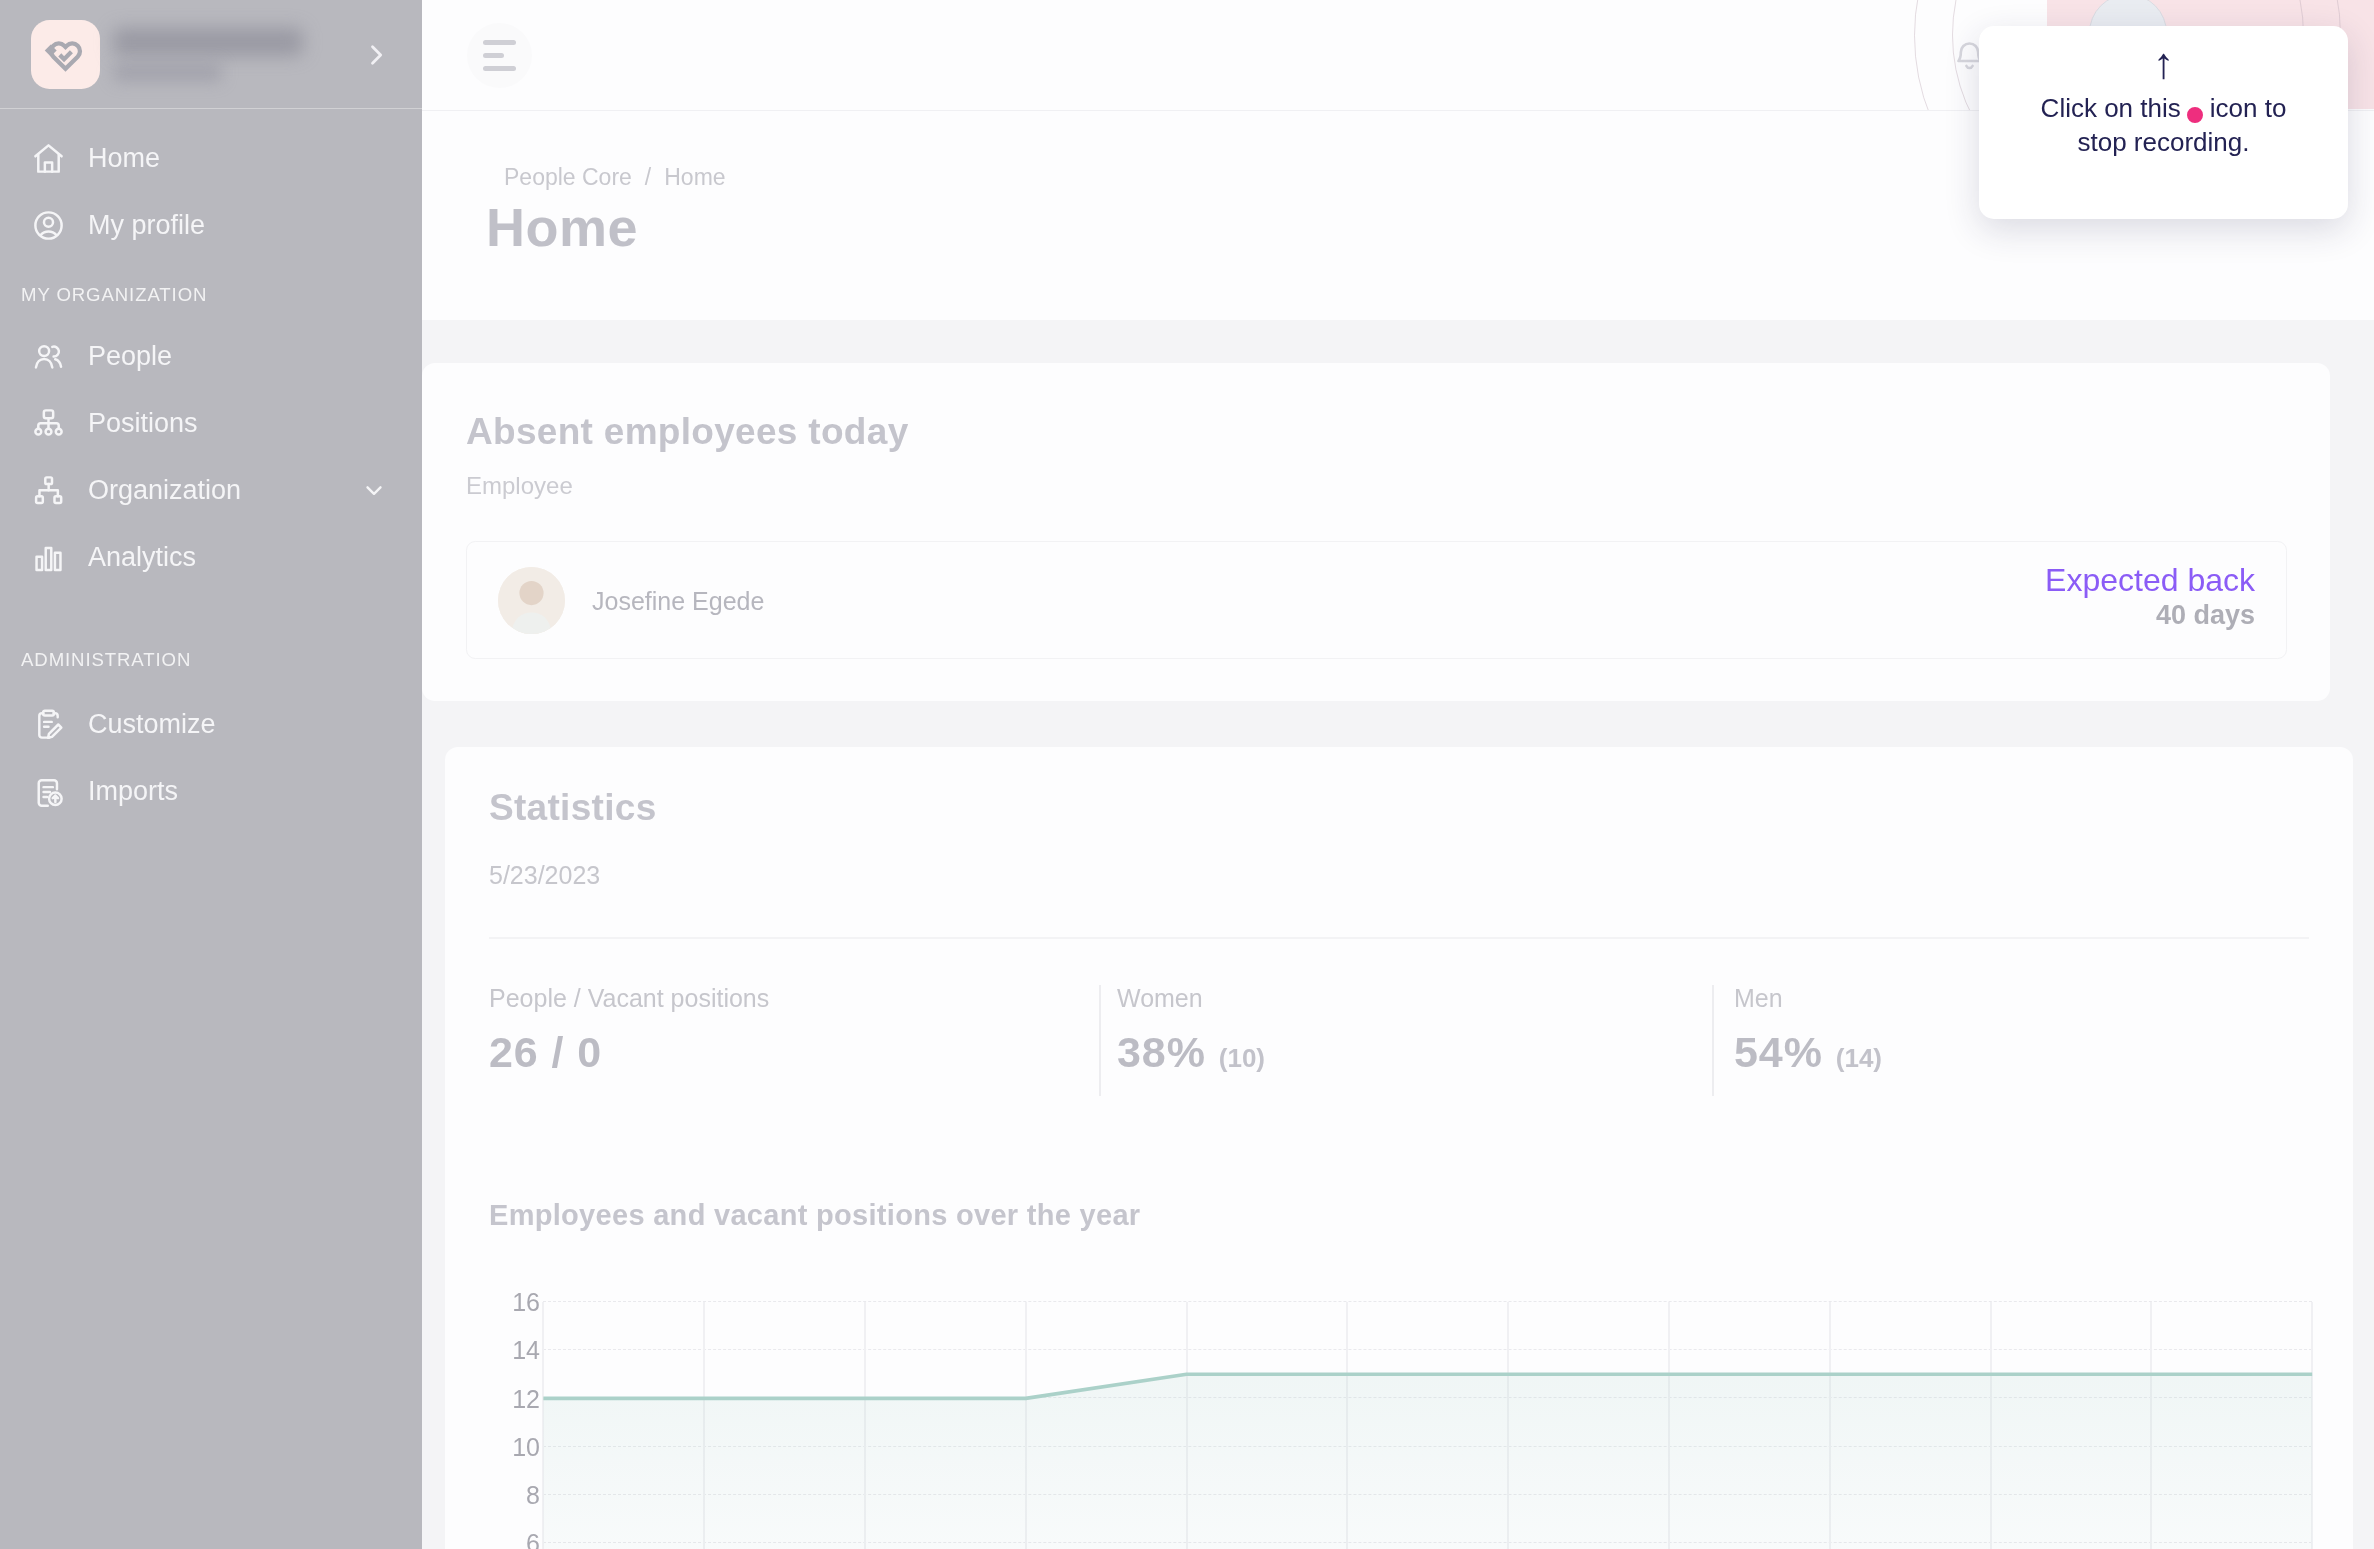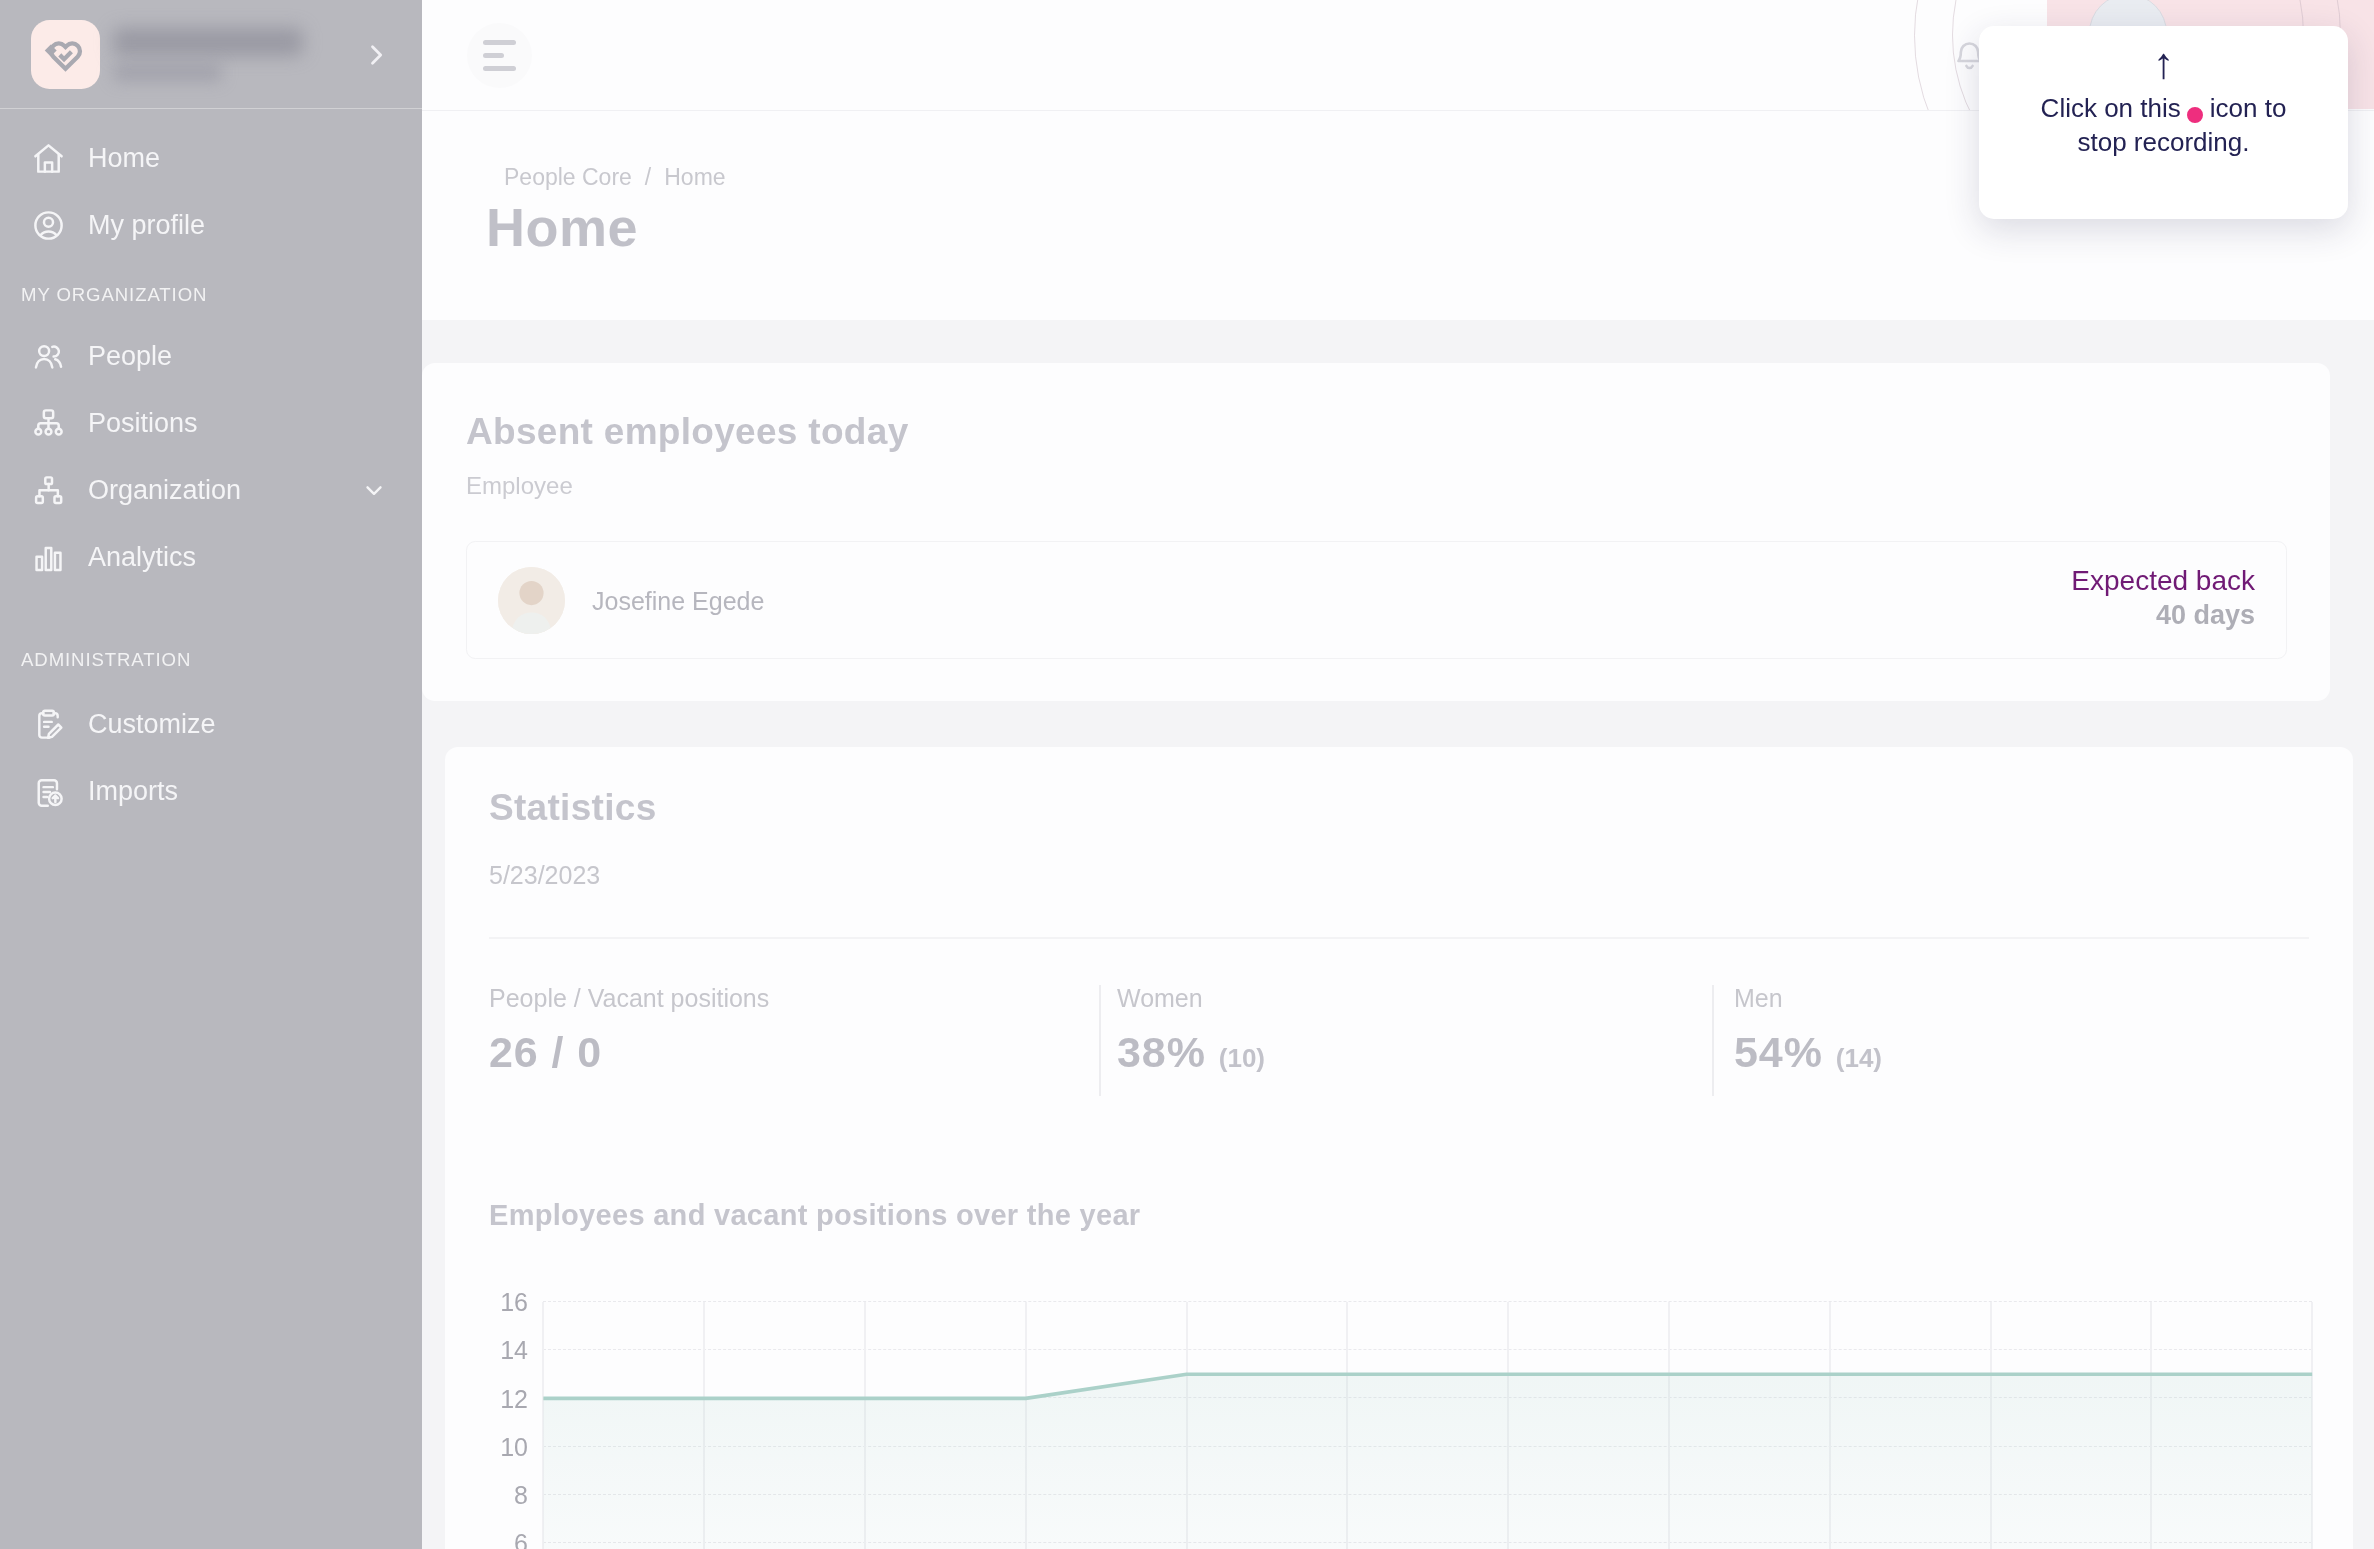--- a/index.html
+++ b/index.html
@@ -61,21 +61,21 @@
   
   .card { position:absolute; background:#fdfdfe; border-radius:13px; }
   #card-absent { left:422px; top:363px; width:1908px; height:338px; }
   .card-title { position:absolute; left:44px; font-size:37px; font-weight:700; color:#c4c4cc; letter-spacing:0.3px; }
   #card-absent .card-title { top:48px; }
   .col-label { position:absolute; left:44px; top:109px; font-size:24px; color:#cbcbd1; }
   .emp-row { position:absolute; left:44px; top:178px; width:1821px; height:118px; border:1.9px solid #f2f2f4; border-radius:9.3px; cursor:pointer; }
   .emp-avatar { position:absolute; left:31px; top:25px; width:67px; height:67px; border-radius:50%; overflow:hidden; background:#f5efe9; }
   .emp-name { position:absolute; left:125px; top:0; height:118px; display:flex; align-items:center; font-size:25px; color:#b6b6be; }
   .emp-back { position:absolute; right:31px; top:22px; text-align:right; }
-  .emp-back .eb-label { font-size:28px; color:#701a75; line-height:33px; }
+  .emp-back .eb-label { font-size:32px; color:#8b5cf6; line-height:33px; }
   .emp-back .eb-value { font-size:27px; font-weight:700; color:#aeaeb6; line-height:37px; }
 
   #card-stats { left:445px; top:747px; width:1908px; height:835px; }
   #card-stats .card-title { top:40px; }
   .stats-date { position:absolute; left:44px; top:114px; font-size:25px; color:#c6c6cc; }
   .stats-divider { position:absolute; left:44px; right:44px; top:190px; height:1.9px; background:#f3f3f5; }
   .metric { position:absolute; top:237px; }
   .m1 { left:44px; } .m2 { left:672px; } .m3 { left:1289px; }
   .metric .m-label { font-size:25px; color:#c6c6cc; }
   .metric .m-value-row { margin-top:15px; display:flex; align-items:baseline; gap:13px; }
@@ -85,21 +85,21 @@
   .vd1 { left:654px; } .vd2 { left:1267px; }
 
   .chart-title { position:absolute; left:44px; top:452px; font-size:29px; font-weight:700; color:#c5c5cd; letter-spacing:0.3px; }
   .year-select { position:absolute; left:1424px; top:433px; width:453px; height:72px; border:1.9px solid #e9e9ed; border-radius:7.4px; background:#fdfdfe; cursor:pointer; }
   .year-select .ys-value { position:absolute; left:28px; top:0; line-height:69px; font-size:25px; color:#bdbdc5; }
   .year-select .ys-chev { position:absolute; right:24px; top:23px; width:24px; height:24px; color:#d6d6dc; }
   .year-select svg { width:24px; height:24px; stroke:currentColor; fill:none; stroke-width:2; stroke-linecap:round; stroke-linejoin:round; }
 
   
   #chart { position:absolute; left:0; top:515px; width:1908px; height:320px; }
-  .ytick { position:absolute; left:4px; width:79px; text-align:right; font-size:25px; color:#a8a8b0; height:32px; line-height:32px; }
+  .ytick { position:absolute; left:16px; width:79px; text-align:right; font-size:25px; color:#a8a8b0; height:32px; line-height:32px; }
   .hgrid { position:absolute; left:98px; width:1769px; height:0; border-top:1.9px dashed #e9e9ed; }
   .vgrid { position:absolute; top:40px; height:280px; width:1.9px; background:#f0f0f3; }
   #chart svg { position:absolute; left:0; top:0; }
 </style>
 </head>
 <body>
 
 <div id="sidebar">
   <div class="sb-header">
     <div class="logo-tile">

